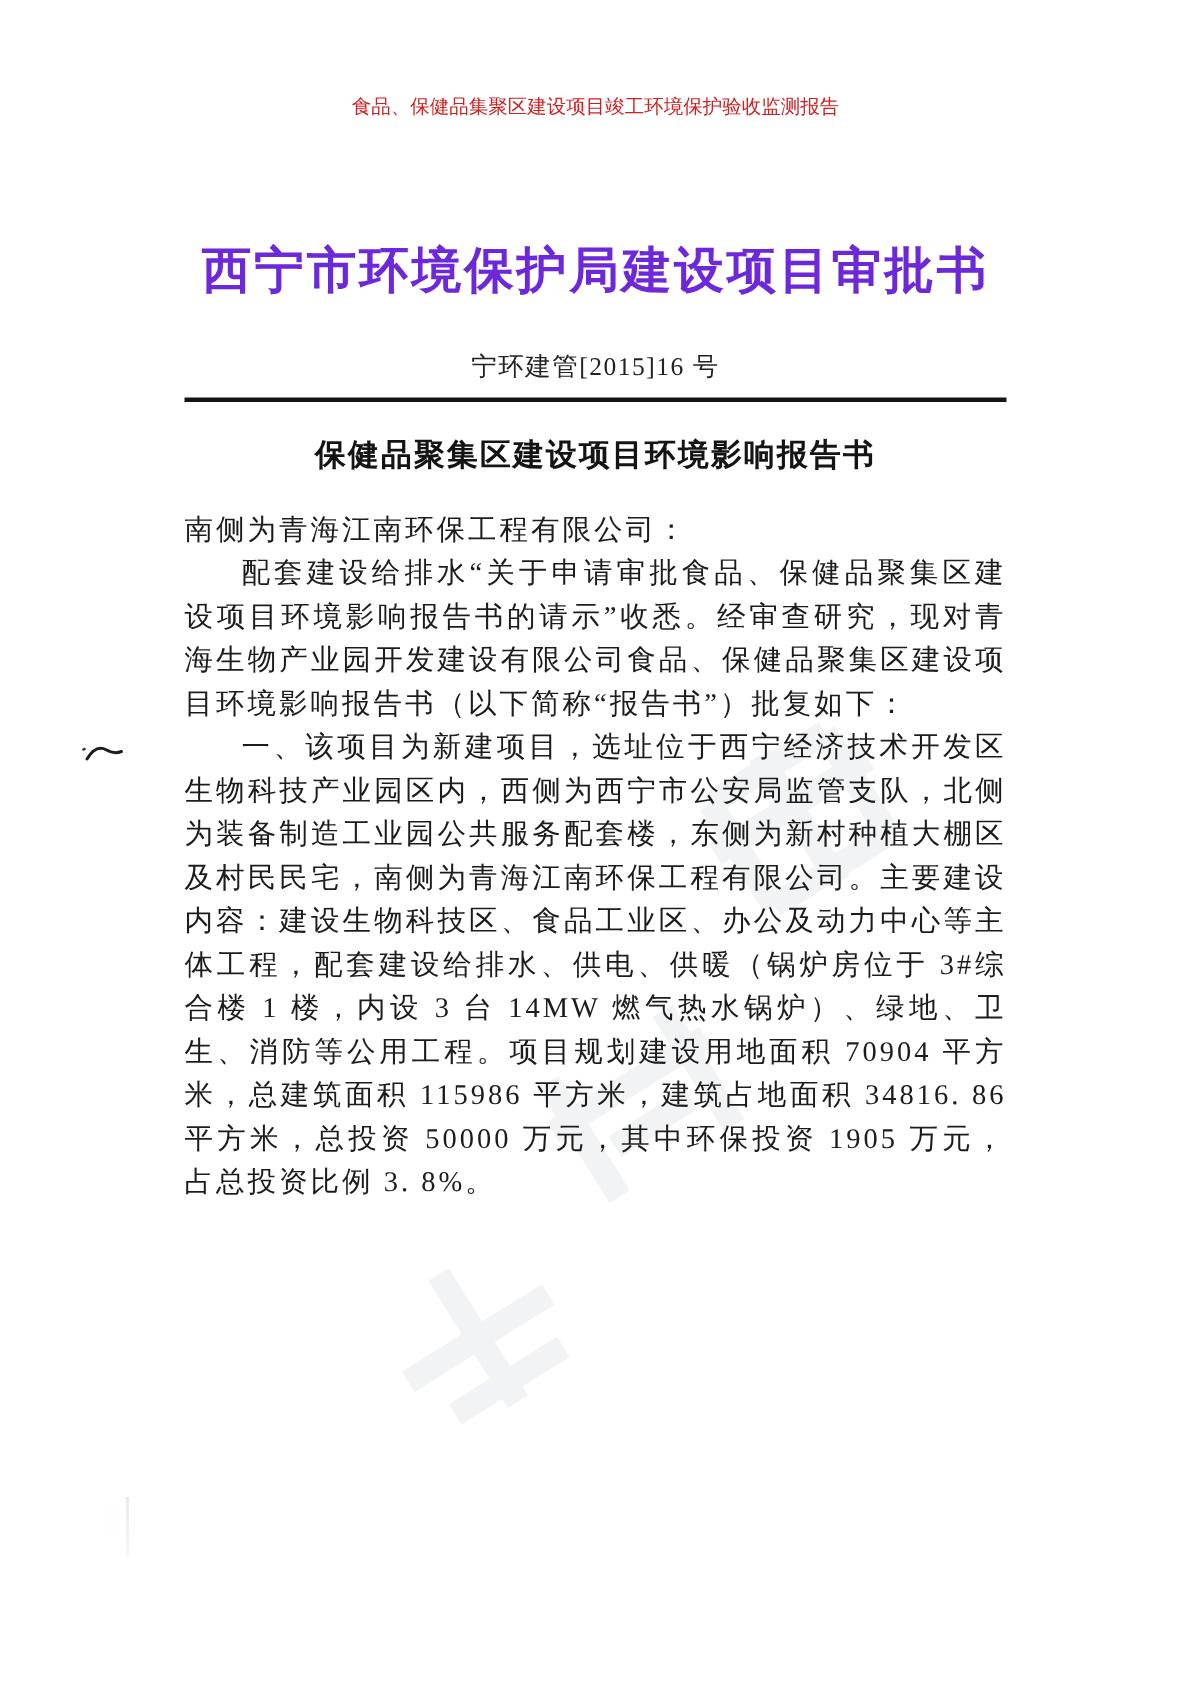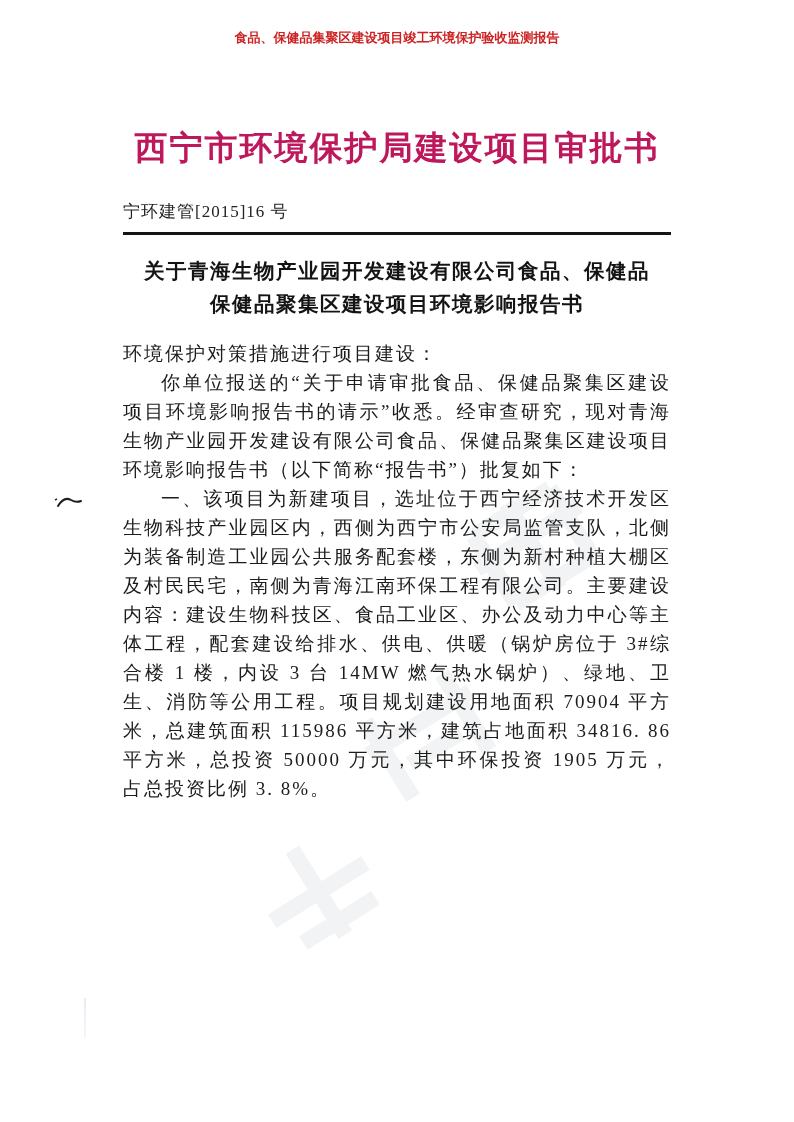--- a/index.html
+++ b/index.html
@@ -17,39 +17,39 @@
     font-family: "Liberation Serif", "DejaVu Serif", serif;
     color: #1a1a1a;
   }
   .content {
     position: relative;
     width: 548px;
     margin: 0 auto;
     z-index: 2;
   }
   .running-header {
-    padding-top: 29px;
+    padding-top: 62px;
     text-align: center;
     font-size: 13px;
     letter-spacing: 0px;
-    font-weight: bold;
+    font-weight: normal;
     line-height: 18px;
   }
   .doc-title {
     margin-top: 78px;
     text-align: center;
     font-size: 33px;
     font-weight: bold;
     letter-spacing: 2px;
     line-height: 46px;
-    color: #be185d;
+    color: #6d28d9;
   }
   .doc-number {
     margin-top: 29px;
-    text-align: left;
+    text-align: center;
     font-size: 17px;
     letter-spacing: 1px;
     line-height: 24px;
     color: #222222;
   }
   .title-rule {
     margin-top: 8px;
     height: 3px;
     background: #151515;
     width: 100%;
@@ -129,24 +129,23 @@
 
     <div class="running-header" style="color:#cc2222;" title="食品、保健品集聚区建设项目竣工环境保护验收监测报告">食品、保健品集聚区建设项目竣工环境保护验收监测报告</div>
 
     <div class="doc-title">西宁市环境保护局建设项目审批书</div>
 
     <div class="doc-number">宁环建管[2015]16 号</div>
 
     <div class="title-rule"></div>
 
     <div class="subject">
-      <div>关于青海生物产业园开发建设有限公司食品、保健品</div>
       <div>保健品聚集区建设项目环境影响报告书</div>
     </div>
 
     <div class="body-text">
-      <p class="salutation">环境保护对策措施进行项目建设：</p>
-      <p>你单位报送的“关于申请审批食品、保健品聚集区建设项目环境影响报告书的请示”收悉。经审查研究，现对青海生物产业园开发建设有限公司食品、保健品聚集区建设项目环境影响报告书（以下简称“报告书”）批复如下：</p>
+      <p class="salutation">南侧为青海江南环保工程有限公司：</p>
+      <p>配套建设给排水“关于申请审批食品、保健品聚集区建设项目环境影响报告书的请示”收悉。经审查研究，现对青海生物产业园开发建设有限公司食品、保健品聚集区建设项目环境影响报告书（以下简称“报告书”）批复如下：</p>
       <p>一、该项目为新建项目，选址位于西宁经济技术开发区生物科技产业园区内，西侧为西宁市公安局监管支队，北侧为装备制造工业园公共服务配套楼，东侧为新村种植大棚区及村民民宅，南侧为青海江南环保工程有限公司。主要建设内容：建设生物科技区、食品工业区、办公及动力中心等主体工程，配套建设给排水、供电、供暖（锅炉房位于 3#综合楼 1 楼，内设 3 台 14MW 燃气热水锅炉）、绿地、卫生、消防等公用工程。项目规划建设用地面积 70904 平方米，总建筑面积 115986 平方米，建筑占地面积 34816. 86 平方米，总投资 50000 万元，其中环保投资 1905 万元，占总投资比例 3. 8%。</p>
     </div>
 
   </div>
 </div>
 
 </body></html>

